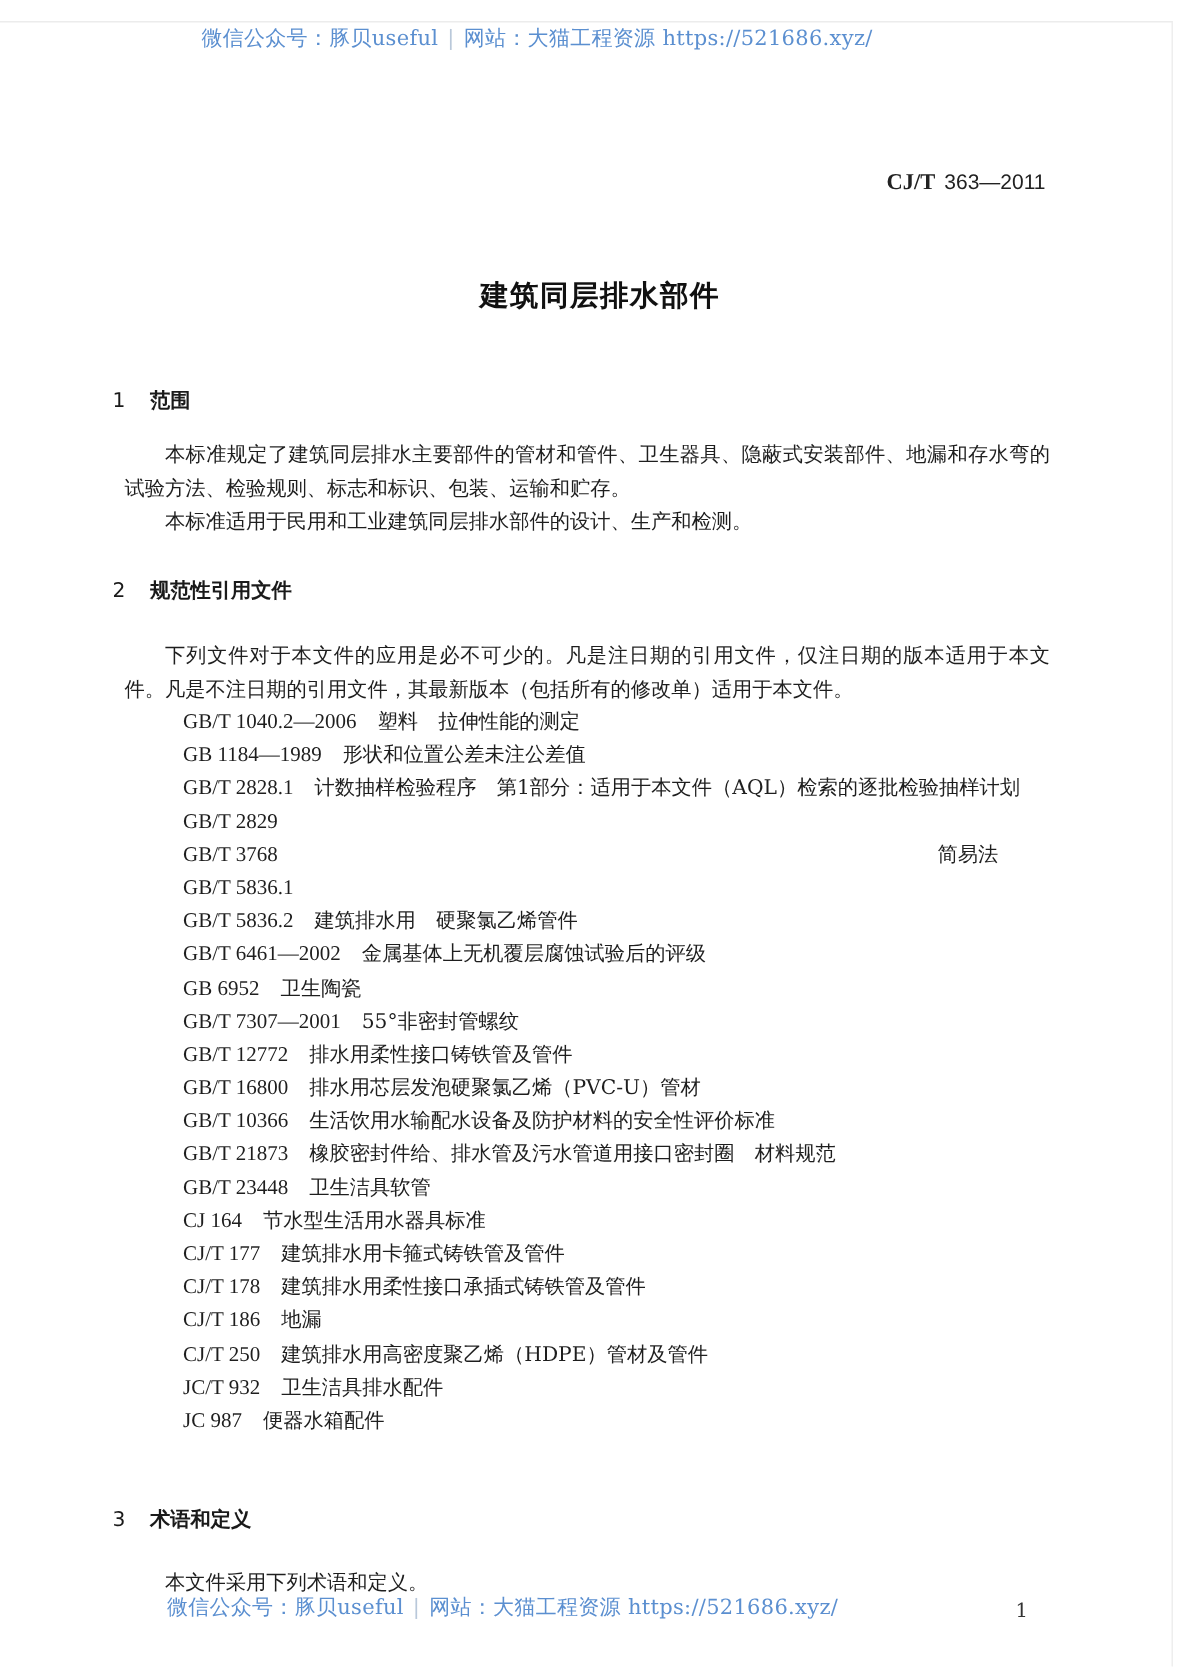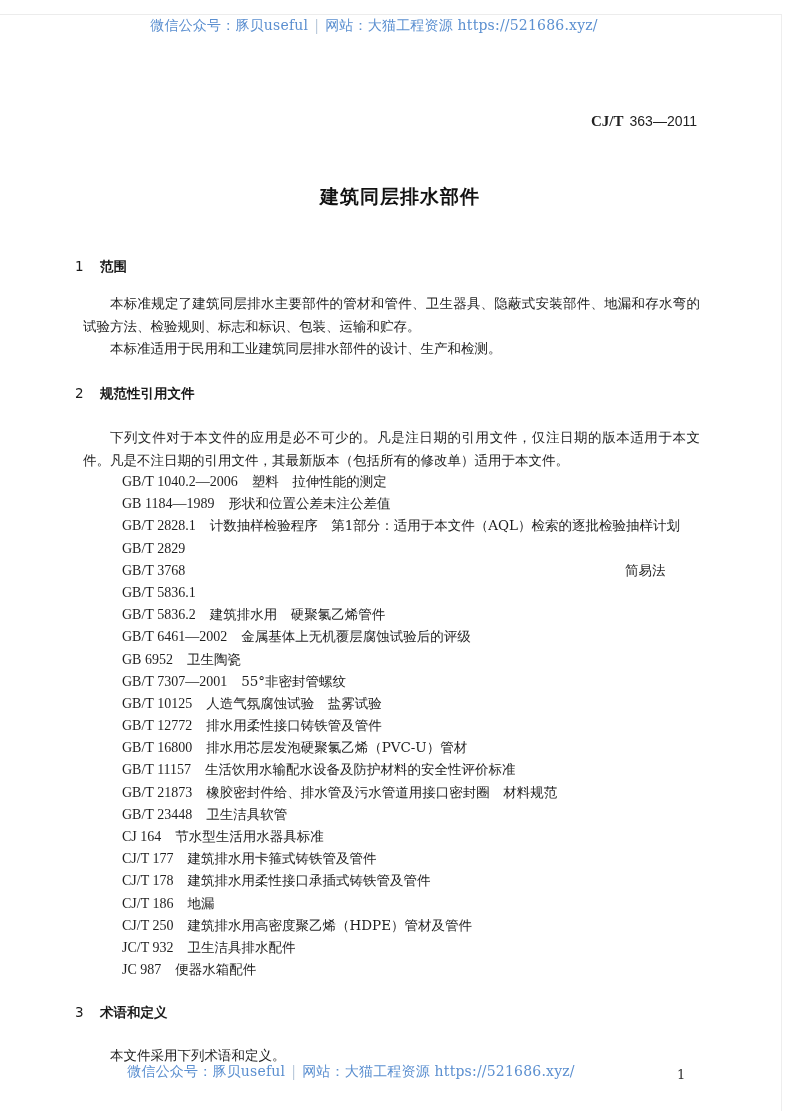--- a/index.html
+++ b/index.html
@@ -29,21 +29,20 @@
     .watermark {
       position: absolute;
       left: 0;
       width: 716px;
       text-align: center;
       font-family: "DejaVu Serif", "Liberation Serif", serif;
       font-size: 14px;
       color: #5b8fd0;
       letter-spacing: 0.2px;
       white-space: nowrap;
-      margin-left: 16px;
     }
     .watermark.top { top: 17px; }
     .watermark.bottom { top: 1063px; left: -23px; }
     .watermark .sep { color: #b9c8da; margin: 0 6px; }
     .doc-code {
       position: absolute;
       top: 113px;
       right: 103px;
       font-family: "Liberation Sans", "DejaVu Sans", sans-serif;
       font-size: 14px;
@@ -144,24 +143,23 @@
   <div class="ref-item"><span class="code">GB/T 1040.2—2006</span><span>塑料　拉伸性能的测定</span></div>
   <div class="ref-item"><span class="code">GB 1184—1989</span><span>形状和位置公差未注公差值</span></div>
   <div class="ref-item"><span class="code">GB/T 2828.1</span><span>计数抽样检验程序　第1部分：适用于本文件（AQL）检索的逐批检验抽样计划</span></div>
   <div class="ref-item"><span class="code">GB/T 2829</span><span></span></div>
   <div class="ref-item"><span class="code">GB/T 3768</span><span></span><span class="title-extra">简易法</span></div>
   <div class="ref-item"><span class="code">GB/T 5836.1</span><span></span></div>
   <div class="ref-item"><span class="code">GB/T 5836.2</span><span>建筑排水用　硬聚氯乙烯管件</span></div>
   <div class="ref-item"><span class="code">GB/T 6461—2002</span><span>金属基体上无机覆层腐蚀试验后的评级</span></div>
   <div class="ref-item"><span class="code">GB 6952</span><span>卫生陶瓷</span></div>
   <div class="ref-item"><span class="code">GB/T 7307—2001</span><span>55°非密封管螺纹</span></div>
-  <div class="ref-item"><span class="code">GB/T 10125</span><span>人造气氛腐蚀试验　盐雾试验</span></div>
   <div class="ref-item"><span class="code">GB/T 12772</span><span>排水用柔性接口铸铁管及管件</span></div>
   <div class="ref-item"><span class="code">GB/T 16800</span><span>排水用芯层发泡硬聚氯乙烯（PVC-U）管材</span></div>
-  <div class="ref-item"><span class="code">GB/T 11157</span><span>生活饮用水输配水设备及防护材料的安全性评价标准</span></div>
+  <div class="ref-item"><span class="code">GB/T 10366</span><span>生活饮用水输配水设备及防护材料的安全性评价标准</span></div>
   <div class="ref-item"><span class="code">GB/T 21873</span><span>橡胶密封件给、排水管及污水管道用接口密封圈　材料规范</span></div>
   <div class="ref-item"><span class="code">GB/T 23448</span><span>卫生洁具软管</span></div>
   <div class="ref-item"><span class="code">CJ 164</span><span>节水型生活用水器具标准</span></div>
   <div class="ref-item"><span class="code">CJ/T 177</span><span>建筑排水用卡箍式铸铁管及管件</span></div>
   <div class="ref-item"><span class="code">CJ/T 178</span><span>建筑排水用柔性接口承插式铸铁管及管件</span></div>
   <div class="ref-item"><span class="code">CJ/T 186</span><span>地漏</span></div>
   <div class="ref-item"><span class="code">CJ/T 250</span><span>建筑排水用高密度聚乙烯（HDPE）管材及管件</span></div>
   <div class="ref-item"><span class="code">JC/T 932</span><span>卫生洁具排水配件</span></div>
   <div class="ref-item"><span class="code">JC 987</span><span>便器水箱配件</span></div>
 </div>

